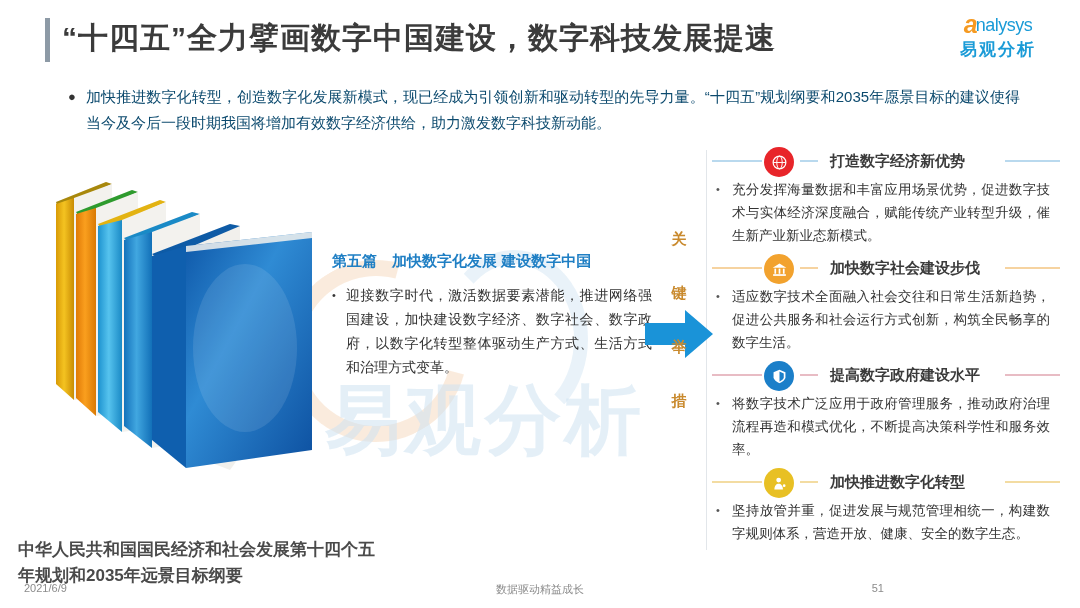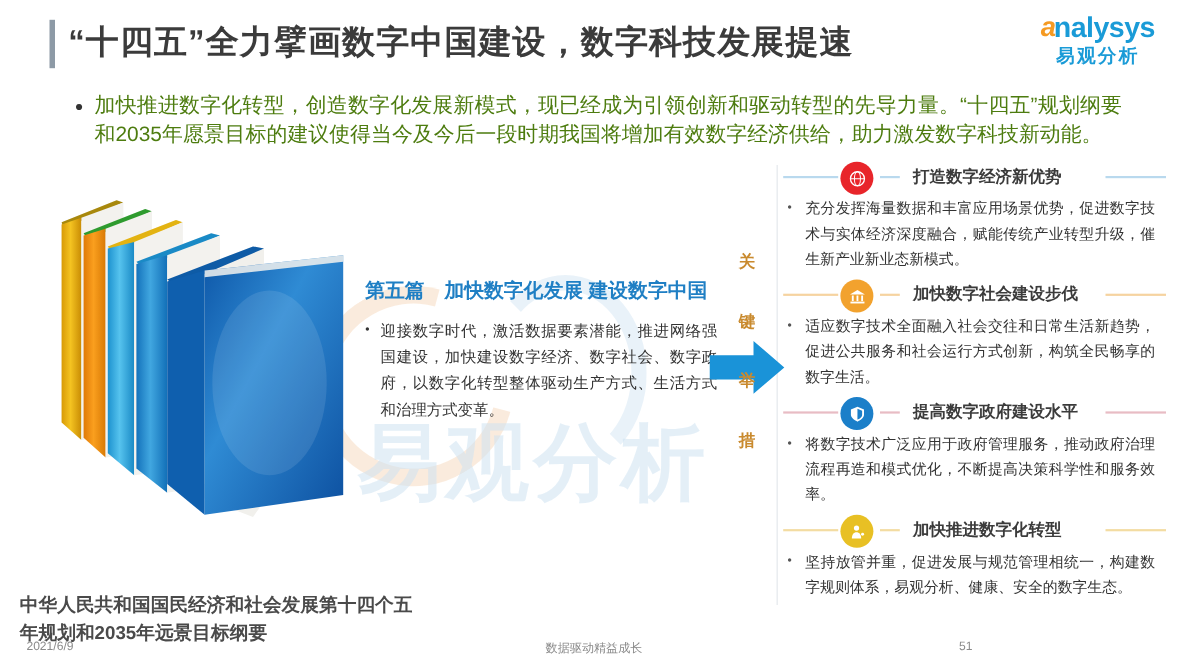--- a/index.html
+++ b/index.html
@@ -37,48 +37,48 @@
   .title-bar{position:absolute;left:45px;top:18px;width:5px;height:44px;background:#8d9aa6;z-index:5;}
   .title{
     position:absolute;left:62px;top:18px;z-index:5;
     font-size:30px;font-weight:bold;color:#3b3b3b;
     letter-spacing:1px;white-space:nowrap;
     font-family:Liberation Sans, sans-serif;
   }
   .logo{position:absolute;right:22px;top:12px;z-index:6;text-align:center;width:120px;}
   .logo-row{display:flex;align-items:center;justify-content:center;}
   .logo-a{font-size:25px;font-weight:bold;color:#f59a22;line-height:1;margin-right:-2px;font-style:italic;}
-  .logo-word{font-size:26px;font-weight:bold;color:#1a9bd7;line-height:1;letter-spacing:-.5px;}
+  .logo-word{font-size:18px;font-weight:normal;color:#1a9bd7;line-height:1;letter-spacing:-.5px;}
   .logo-cn{font-size:17px;font-weight:bold;color:#1a9bd7;letter-spacing:2px;margin-top:1px;}
 
   
   .intro{position:absolute;left:68px;top:84px;width:952px;z-index:5;display:flex;}
   .intro-dot{width:18px;flex:0 0 18px;color:#333;font-size:13px;line-height:26px;}
   .intro-text{
-    font-size:19px;color:#4d7c0f;line-height:26px;text-align:justify;
+    font-size:15px;color:#0c4a6e;line-height:26px;text-align:justify;
     font-family:"Liberation Sans","DejaVu Sans",sans-serif;
   }
 
   
   .books{position:absolute;left:40px;top:168px;width:290px;height:310px;z-index:4;}
 
   
   .caption{
     position:absolute;left:18px;top:492px;width:420px;z-index:5;
     font-size:17px;font-weight:bold;color:#4a4a4a;line-height:26px;
     font-family:"Liberation Sans","DejaVu Sans",sans-serif;
     margin-top:45px;
   }
   .caption .l1{display:block;}
   .caption .l2{display:block;text-align:left;}
 
   
   .mid{position:absolute;left:332px;top:252px;width:320px;z-index:5;}
   .mid-head{
-    font-size:18px;font-weight:bold;color:#1f7fc4;margin-bottom:12px;white-space:nowrap;
+    font-size:15px;font-weight:bold;color:#1f7fc4;margin-bottom:12px;white-space:nowrap;
   }
   .mid-body{display:flex;}
   .mid-dot{flex:0 0 14px;color:#333;font-size:11px;line-height:24px;}
   .mid-text{font-size:14px;color:#333;line-height:24px;text-align:justify;}
 
   
   .arrow{position:absolute;left:645px;top:308px;z-index:5;}
 
   
   .vlabel{
@@ -303,21 +303,21 @@
           <svg width="17" height="17" viewBox="0 0 20 20">
             <circle cx="9" cy="6" r="2.8" fill="#fff"></circle>
             <path d="M4,17 C4,12.5 6.3,10.3 9,10.3 C11.7,10.3 14,12.5 14,17 Z" fill="#fff"></path>
             <circle cx="15.5" cy="12.5" r="1.6" fill="#fff"></circle>
           </svg>
         </span>
         <span class="sect-title">加快推进数字化转型</span>
       </div>
       <div class="sect-body">
         <span class="sect-dot">•</span>
-        <span class="sect-text">坚持放管并重，促进发展与规范管理相统一，构建数字规则体系，易观分析、健康、安全的数字生态。</span>
+        <span class="sect-text">坚持放管并重，促进发展与规范管理相统一，构建数字规则体系，营造开放、健康、安全的数字生态。</span>
       </div>
     </div>
 
   </div>
 
   <div class="footer">
     <span class="f-left">2021/6/9</span>
     <span class="f-center">数据驱动精益成长</span>
     <span class="f-right">51</span>
   </div>

